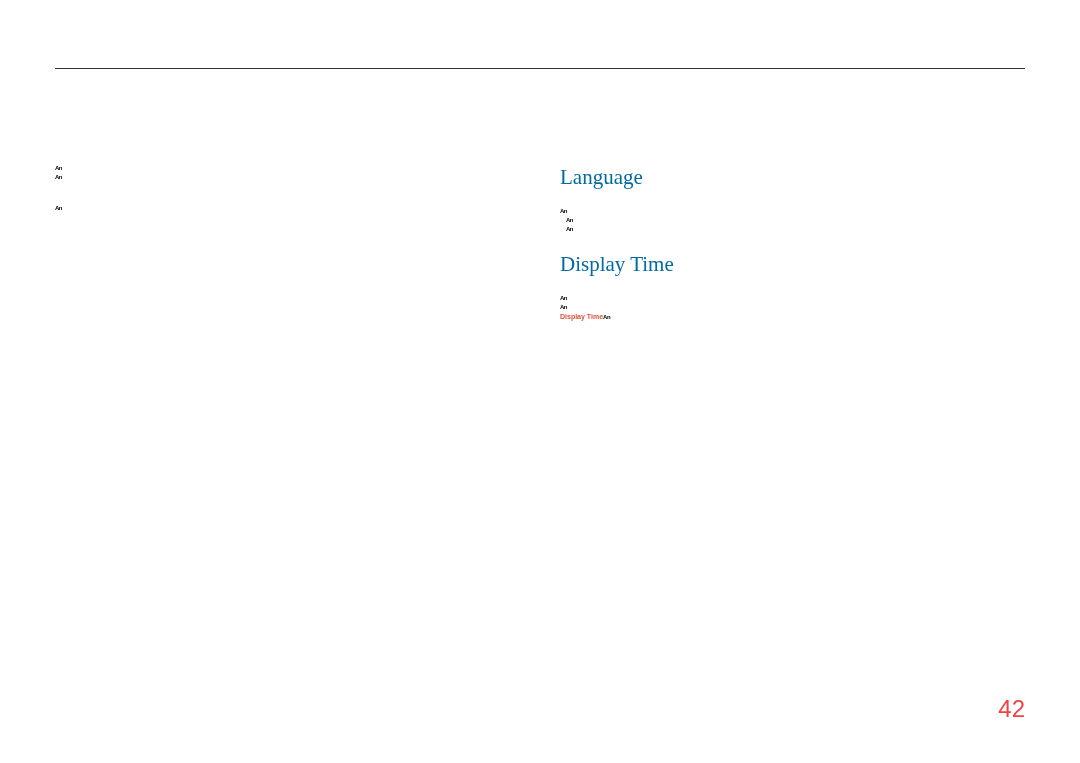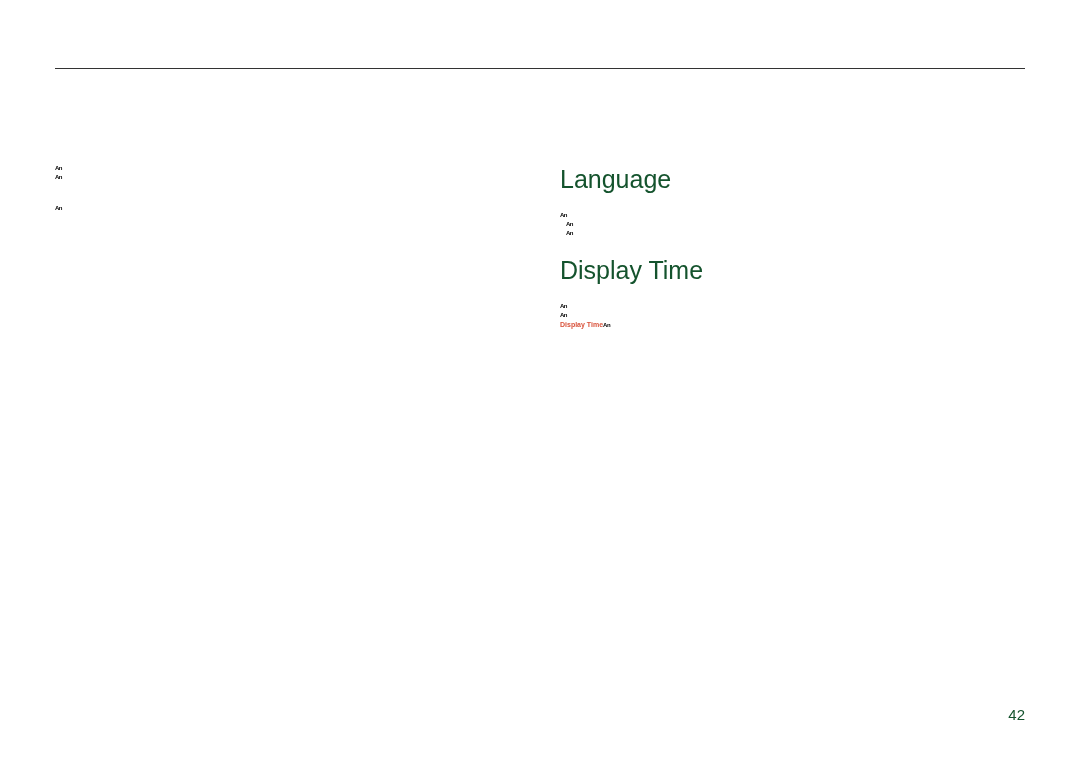--- a/index.html
+++ b/index.html
@@ -28,25 +28,26 @@
       top: 165px;
       left: 55px;
       right: 55px;
       display: flex;
       gap: 40px;
     }
     .column {
       flex: 1;
     }
     .section-heading {
-      color: #14532d;
-      font-size: 25px;
+      color: #0369a1;
+      font-size: 21px;
       font-weight: 400;
       margin-bottom: 18px;
       margin-top: 8px;
+      font-family: Liberation Serif, serif;
     }
     .body-line {
       font-size: 6px;
       line-height: 1.2;
       color: #000;
       margin-bottom: 2px;
       letter-spacing: -0.5px;
       font-weight: bold;
     }
     .indented {
@@ -59,22 +60,22 @@
     }
     .highlight-line {
       font-size: 6px;
       line-height: 1.2;
       margin-top: 2px;
     }
     .page-number {
       position: absolute;
       bottom: 40px;
       right: 55px;
-      font-size: 15px;
-      color: #14532d;
+      font-size: 24px;
+      color: #ef4444;
       font-weight: 300;
     }
     .left-col-sec1 {
       margin-bottom: 24px;
     }
     .right-sec1 {
       margin-bottom: 18px;
     }
     .right-sec3 {
       margin-top: 8px;

